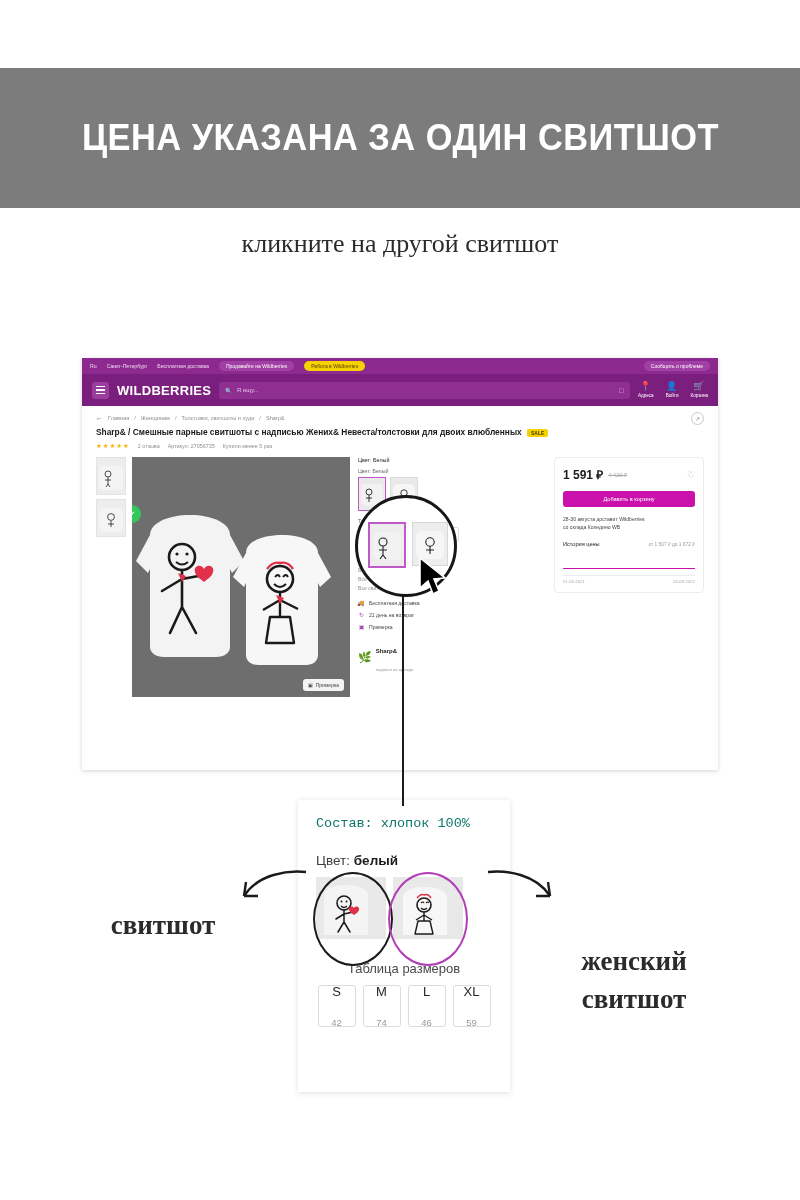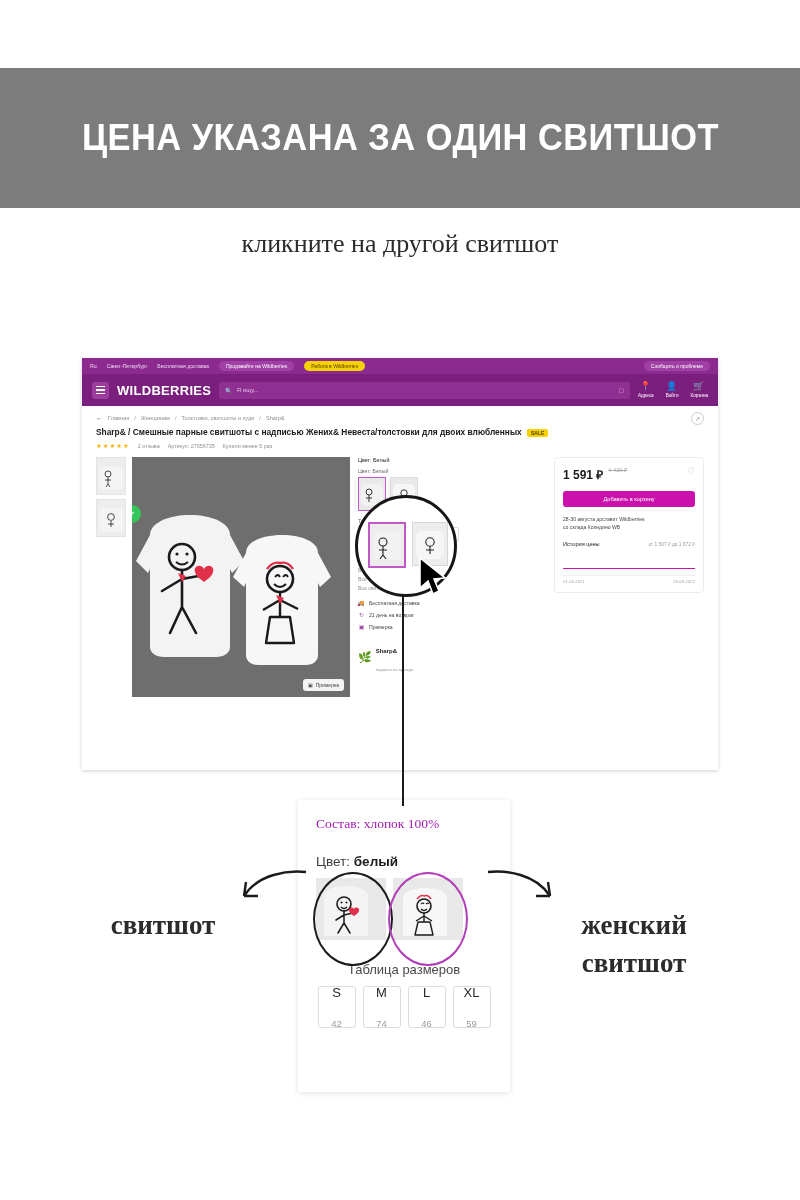--- a/index.html
+++ b/index.html
@@ -202,21 +202,21 @@
   .feat .ic { width: 7px; height: 7px; color: #a24aa8; font-size: 6px; display:flex; align-items:center; justify-content:center;}
   .brand-box { margin-top: 9px; display: flex; align-items: center; gap: 4px; }
   .brand-leaf { color: #3fae49; font-size: 11px; }
   .brand-name { font-size: 6px; color: #222; font-weight: bold; }
   .brand-sub { font-size: 4.2px; color: #999; }
 
   .buybox {
     width: 150px; margin-left: auto; border: 1px solid #ececec; border-radius: 4px;
     padding: 8px; box-sizing: border-box; align-self: flex-start;
   }
-  .price-row { display: flex; align-items: flex-start; gap: 5px; }
+  .price-row { display: flex; align-items: center; gap: 5px; }
   .price { font-size: 12px; font-weight: bold; color: #1a1a1a; }
   .price-old { font-size: 5.6px; color: #aaa; text-decoration: line-through; }
   .heart { margin-left: auto; color: #b0b0b0; font-size: 9px; }
   .cart-btn {
     margin-top: 8px; height: 16px; background: #cb11ab; border-radius: 3px;
     color: #fff; font-size: 5.6px; display: flex; align-items: center; justify-content: center;
   }
   .delivery { margin-top: 8px; font-size: 5.1px; color: #444; line-height: 8px; }
   .hist-title { margin-top: 10px; font-size: 5.6px; color: #222; display:flex; }
   .hist-range { margin-left: auto; font-size: 4.8px; color: #999; }
@@ -242,21 +242,21 @@
     position: absolute; left: 402px; top: 591px; width: 2px; height: 215px;
     background: #1a1a1a; z-index: 6;
   }
 
   
   .card {
     position: absolute; left: 298px; top: 800px; width: 212px; height: 292px;
     background: #ffffff; box-shadow: 0 1px 6px rgba(0,0,0,0.12);
     padding: 16px 18px; box-sizing: border-box;
   }
-  .card-comp { font-size: 13.5px; color: #a21caf; font-family: Liberation Serif, serif; }
+  .card-comp { font-size: 13.5px; color: #0f766e; font-family: Liberation Mono, monospace; }
   .card-color { margin-top: 22px; font-size: 13.5px; color: #3c3c3c; }
   .card-color b { color: #1d1d1d; }
   .card-chips { margin-top: 9px; display: flex; gap: 7px; }
   .card-chip {
     width: 70px; height: 62px; background: #e8e8e8; position: relative; overflow: hidden;
   }
   .card-sizetitle { margin-top: 22px; font-size: 13px; color: #4a4a4a; text-align: center; }
   .card-sizes { margin-top: 9px; display: flex; gap: 7px; justify-content: center; }
   .card-size {
     width: 36px; height: 40px; border: 1px solid #dcdcdc; border-radius: 3px;
@@ -279,21 +279,21 @@
     border: 2.6px solid #b23fb8;
   }
 
   
   .label-left {
     position: absolute; left: 52px; top: 906px; width: 222px; text-align: center;
     font-size: 27px; font-weight: bold; color: #2b2b2b; line-height: 38px;
     font-family: "Liberation Serif", serif;
   }
   .label-right {
-    position: absolute; left: 516px; top: 906px; width: 236px; text-align: center;
+    position: absolute; left: 516px; top: 942px; width: 236px; text-align: center;
     font-size: 27px; font-weight: bold; color: #2b2b2b; line-height: 38px;
     font-family: "Liberation Serif", serif;
   }
   .arrow-left, .arrow-right { position: absolute; z-index: 14; }
   .arrow-left { left: 236px; top: 866px; }
   .arrow-right { left: 484px; top: 866px; }
 </style>
 </head>
 <body>
 

